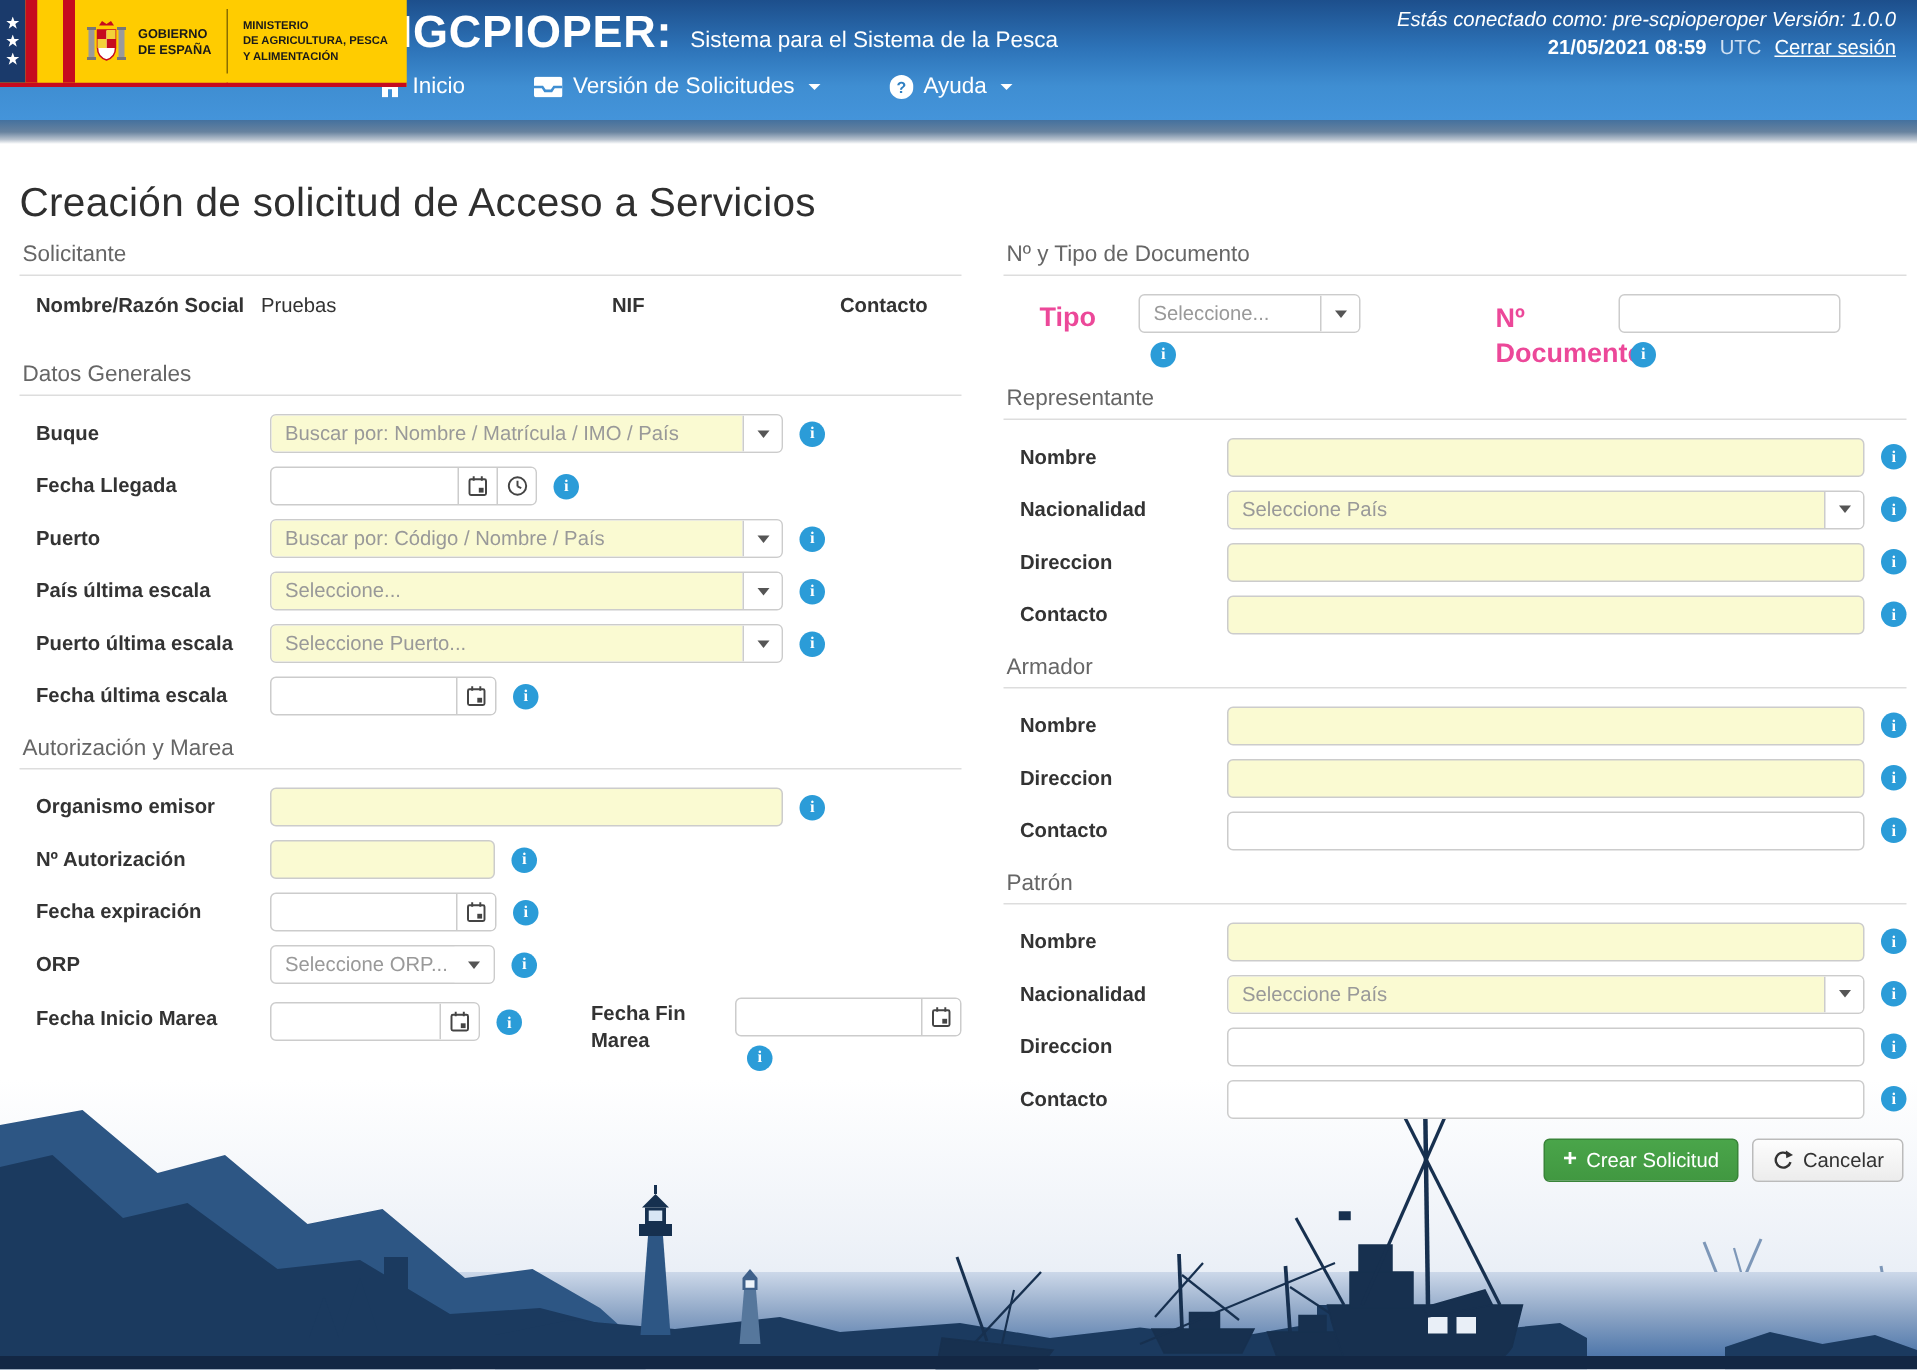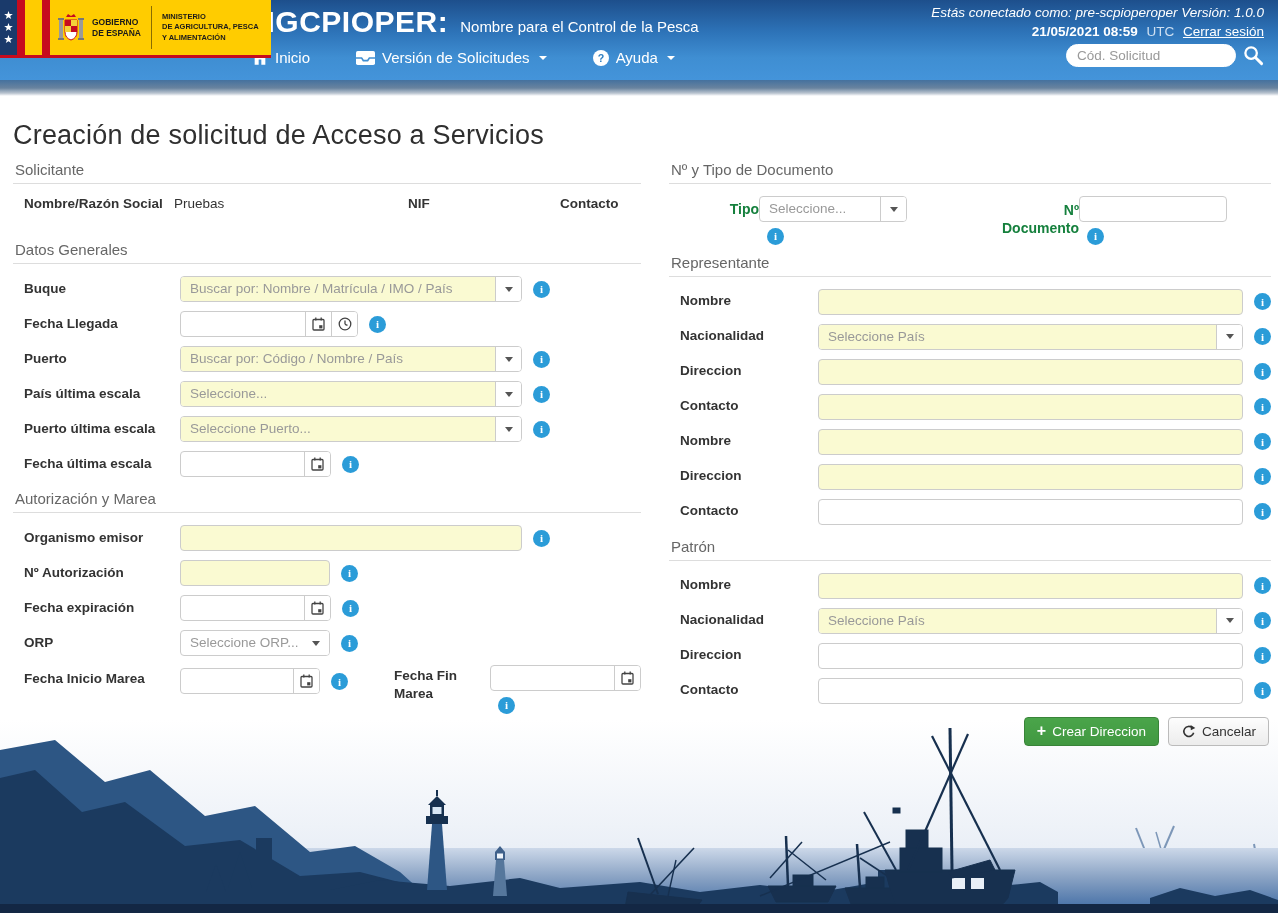--- a/index.html
+++ b/index.html
@@ -112,21 +112,21 @@
     font-size:11px; font-weight:bold; font-family:"Liberation Serif", serif;
     display:inline-flex; align-items:center; justify-content:center;
     margin-left:11px; flex:none; cursor:default;
   }
   .info-below { margin:4px 0 0 8px; }
   .info-below .info { margin-left:0; }
 
   .vcol { display:flex; flex-direction:column; }
 
   .doc-row { display:flex; align-items:flex-start; padding-left:24px; margin-bottom:2px; }
-  .doc-label { font-weight:bold; font-size:14px; color:#15803d; padding-top:5px;text-align:right; }
+  .doc-label { font-weight:bold; font-size:18px; color:#ec4899; padding-top:5px; }
   .doc-label.tipo { width:66px; }
   .doc-label.num { width:82px; line-height:1.3; margin-left:90px; }
 
   .ff-label { width:96px; flex:none; font-weight:bold; font-size:13.5px; color:#333; line-height:1.3; margin-left:46px; padding-top:2px; }
 
   .actions { display:flex; justify-content:flex-end; gap:9px; margin-top:13px; padding-right:2px; }
   .btn { height:29px; border-radius:4px; font-size:13.5px; display:flex; align-items:center; gap:6px; padding:0 12px; cursor:pointer; font-family:"Liberation Sans", sans-serif; }
   .btn-green { background:linear-gradient(180deg,#4aa54a,#419841); border:1px solid #398439; color:#fff; }
   .btn-green .plus { font-size:16px; font-weight:bold; line-height:1; }
   .btn-light { background:linear-gradient(180deg,#fdfdfd,#ececec); border:1px solid #bbb; color:#333; }
@@ -179,21 +179,21 @@
       <div class="min-text">
         <div>MINISTERIO</div>
         <div>DE AGRICULTURA, PESCA</div>
         <div>Y ALIMENTACIÓN</div>
       </div>
     </div>
   </div>
 
   <div class="brand">
     <span class="brand-name">SIGCPIOPER:</span>
-    <span class="brand-sub">Nombre para el Control de la Pesca</span>
+    <span class="brand-sub">Sistema para el Sistema de la Pesca</span>
   </div>
 
   <div class="nav">
     <div class="nav-item">
       <svg width="16" height="15" viewBox="0 0 24 22">
           <path d="M12 0 L24 10 H20 V22 H14 V14 H10 V22 H4 V10 H0 Z" fill="#fff"></path>
         </svg>
       <span>Inicio</span>
     </div>
     <div class="nav-item">
@@ -213,27 +213,20 @@
       <span class="caret-w"></span>
     </div>
   </div>
 
   <div class="header-right">
     <div class="session-line">Estás conectado como: pre-scpioperoper Versión: 1.0.0</div>
     <div class="dt-line">
       <span class="dt">21/05/2021 08:59</span>
       <span class="utc">UTC</span>
       <span class="logout">Cerrar sesión</span>
-    </div>
-    <div class="search-row">
-      <input type="text" placeholder="Cód. Solicitud" style="">
-      <svg width="21" height="21" viewBox="0 0 22 22">
-        <circle cx="8.5" cy="8.5" r="6" fill="none" stroke="#fff" stroke-width="2.4"></circle>
-        <line x1="13" y1="13" x2="19.5" y2="19.5" stroke="#fff" stroke-width="3" stroke-linecap="round"></line>
-      </svg>
     </div>
   </div>
 </div>
 <div class="header-strip"></div>
 
 <div class="content">
   <h1 class="page-title">Creación de solicitud de Acceso a Servicios</h1>
 
   <div class="columns">
 
@@ -447,20 +440,21 @@
         <span class="flabel flabel-r">Direccion</span>
         <input type="text" class="inp yellow w-r" style="">
         <span class="info">i</span>
       </div>
       <div class="frow">
         <span class="flabel flabel-r">Contacto</span>
         <input type="text" class="inp yellow w-r" style="">
         <span class="info">i</span>
       </div>
 
+      <div class="section-h mt">Armador</div>
 
       <div class="frow">
         <span class="flabel flabel-r">Nombre</span>
         <input type="text" class="inp yellow w-r" style="">
         <span class="info">i</span>
       </div>
       <div class="frow">
         <span class="flabel flabel-r">Direccion</span>
         <input type="text" class="inp yellow w-r" style="">
         <span class="info">i</span>
@@ -495,21 +489,21 @@
       </div>
       <div class="frow">
         <span class="flabel flabel-r">Contacto</span>
         <input type="text" class="inp w-r" style="">
         <span class="info">i</span>
       </div>
 
       <div class="actions">
         <button class="btn btn-green">
           <span class="plus">+</span>
-          <span>Crear Direccion</span>
+          <span>Crear Solicitud</span>
         </button>
         <button class="btn btn-light">
           <svg width="15" height="15" viewBox="0 0 18 18">
             <path d="M13.5 4.5 A6 6 0 1 0 15.2 10.5" fill="none" stroke="#333" stroke-width="1.9"></path>
             <polygon points="11.5,1.2 17.2,4.8 11.8,7.4" fill="#333"></polygon>
           </svg>
           <span>Cancelar</span>
         </button>
       </div>
     </div>

